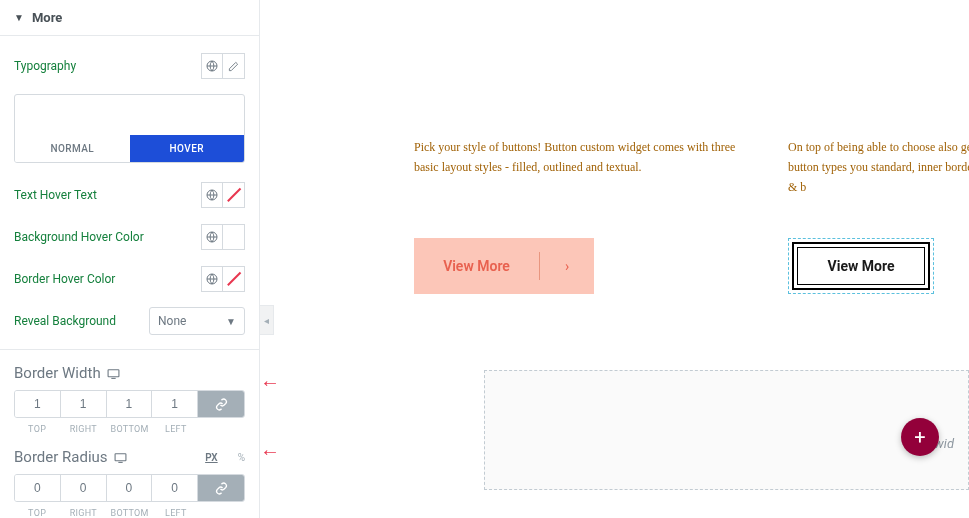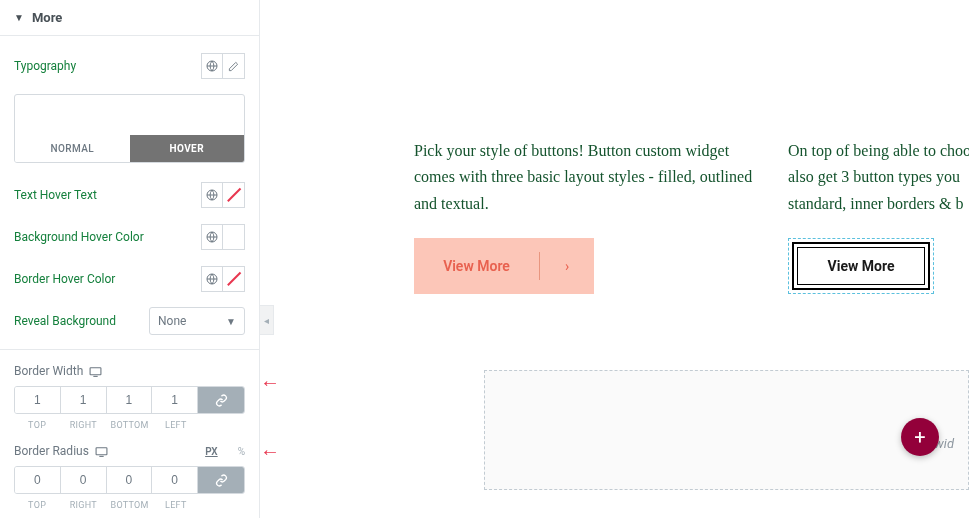--- a/index.html
+++ b/index.html
@@ -12,39 +12,39 @@
 .row { display: flex; align-items: center; justify-content: space-between; margin-bottom: 14px; min-height: 28px; }
 .row .label { color: #15803d; font-size: 12px; flex: 1; }
 .controls { display: flex; gap: 0; }
 .icon-btn { width: 22px; height: 26px; border: 1px solid #d5dadf; background: #fff; display: flex; align-items: center; justify-content: center; cursor: pointer; color: #6d7882; }
 .icon-btn.red-slash { position: relative; }
 .icon-btn.red-slash::after { content: ""; position: absolute; width: 18px; height: 1.5px; background: #e8364f; transform: rotate(-45deg); }
 .icon-btn.empty { background: #fff; }
 .icon-btn + .icon-btn { border-left: none; }
 .tabs { display: flex; border: 1px solid #d5dadf; border-radius: 3px; overflow: hidden; margin-bottom: 18px; }
 .tab { flex: 1; text-align: center; padding: 8px 0; font-size: 10px; font-weight: 500; letter-spacing: 0.4px; background: #fff; color: #6d7882; cursor: pointer; margin-top: 40px; }
-.tab.active { background: #737373; color: #fff; font-weight: bold; }
+.tab.active { background: #1d4ed8; color: #fff; }
 .select { width: 96px; height: 28px; border: 1px solid #d5dadf; border-radius: 3px; background: #fff; display: flex; align-items: center; justify-content: space-between; padding: 0 8px; cursor: pointer; font-size: 12px; color: #6d7882; }
 .divider { height: 1px; background: #e6e9ec; margin: 4px -14px 14px; }
 .label-row { display: flex; align-items: center; justify-content: space-between; margin-bottom: 8px; }
-.label-row .left { display: flex; align-items: center; gap: 6px; color: #6d7882; font-size: 12px; }
+.label-row .left { display: flex; align-items: center; gap: 6px; color: #6d7882; font-size: 15px; }
 .label-row .units { display: flex; gap: 20px; font-size: 10px; color: #a4afb7; }
 .label-row .units .active-unit { text-decoration: underline; color: #6d7882; font-weight: 600; }
 .dim-inputs { display: flex; border: 1px solid #d5dadf; border-radius: 3px; overflow: hidden; margin-bottom: 6px; }
 .dim-cell { flex: 1; border-right: 1px solid #d5dadf; }
 .dim-cell:last-child { border-right: none; }
 .dim-cell input { width: 100%; border: none; text-align: center; height: 26px; font-size: 12px; color: #6d7882; outline: none; background: #fff; }
 .dim-link { width: 46px; display: flex; align-items: center; justify-content: center; cursor: pointer; color: #6d7882; }
 .dim-link.linked { background: #a4afb7; color: #fff; }
 .dim-labels { display: flex; margin-bottom: 14px; }
 .dim-labels span { flex: 1; text-align: center; font-size: 9px; color: #a4afb7; letter-spacing: 0.3px; }
 .dim-labels .spacer { width: 46px; flex: none; }
 .collapse-handle { position: absolute; left: 260px; top: 305px; width: 14px; height: 30px; background: #f1f2f3; border: 1px solid #e6e9ec; border-left: none; display: flex; align-items: center; justify-content: center; cursor: pointer; font-size: 10px; color: #a4afb7; }
 .canvas { position: absolute; left: 274px; top: 0; right: 0; bottom: 0; background: #fff; }
-.card-text { font-size: 16px; line-height: 1.65; color: #14532d; font-family: Georgia, serif; }
+.card-text { font-size: 12px; line-height: 1.65; color: #a16207; font-family: Georgia, serif; }
 .card1 { position: absolute; left: 140px; top: 138px; width: 346px; }
 .card2 { position: absolute; left: 514px; top: 138px; width: 200px; }
 .btn1 { position: absolute; left: 140px; top: 238px; width: 180px; height: 56px; background: #fcc6b8; display: flex; align-items: center; cursor: pointer; }
 .btn1 .lbl { flex: 1; text-align: center; color: #e8614f; font-weight: 600; font-size: 14px; border-right: 1px solid #e8967f; height: 28px; display: flex; align-items: center; justify-content: center; }
 .btn1 .arr { width: 54px; display: flex; align-items: center; justify-content: center; color: #e8614f; font-size: 14px; }
 .btn2-wrap { position: absolute; left: 514px; top: 238px; width: 146px; height: 56px; border: 1px dashed #5bc0de; cursor: pointer; }
 .btn2-outer { position: absolute; left: 3px; top: 3px; right: 3px; bottom: 3px; border: 2px solid #000; }
 .btn2-inner { position: absolute; left: 3px; top: 3px; right: 3px; bottom: 3px; border: 1px solid #000; display: flex; align-items: center; justify-content: center; font-weight: 700; font-size: 14px; color: #1a1a1a; }
 .dropzone { position: absolute; left: 210px; top: 370px; right: 0; height: 120px; border: 1px dashed #c2cbd2; background: #fafafa; }
 .dropzone .hint { position: absolute; right: 14px; bottom: 38px; font-style: italic; color: #8f98a1; font-size: 13px; }

